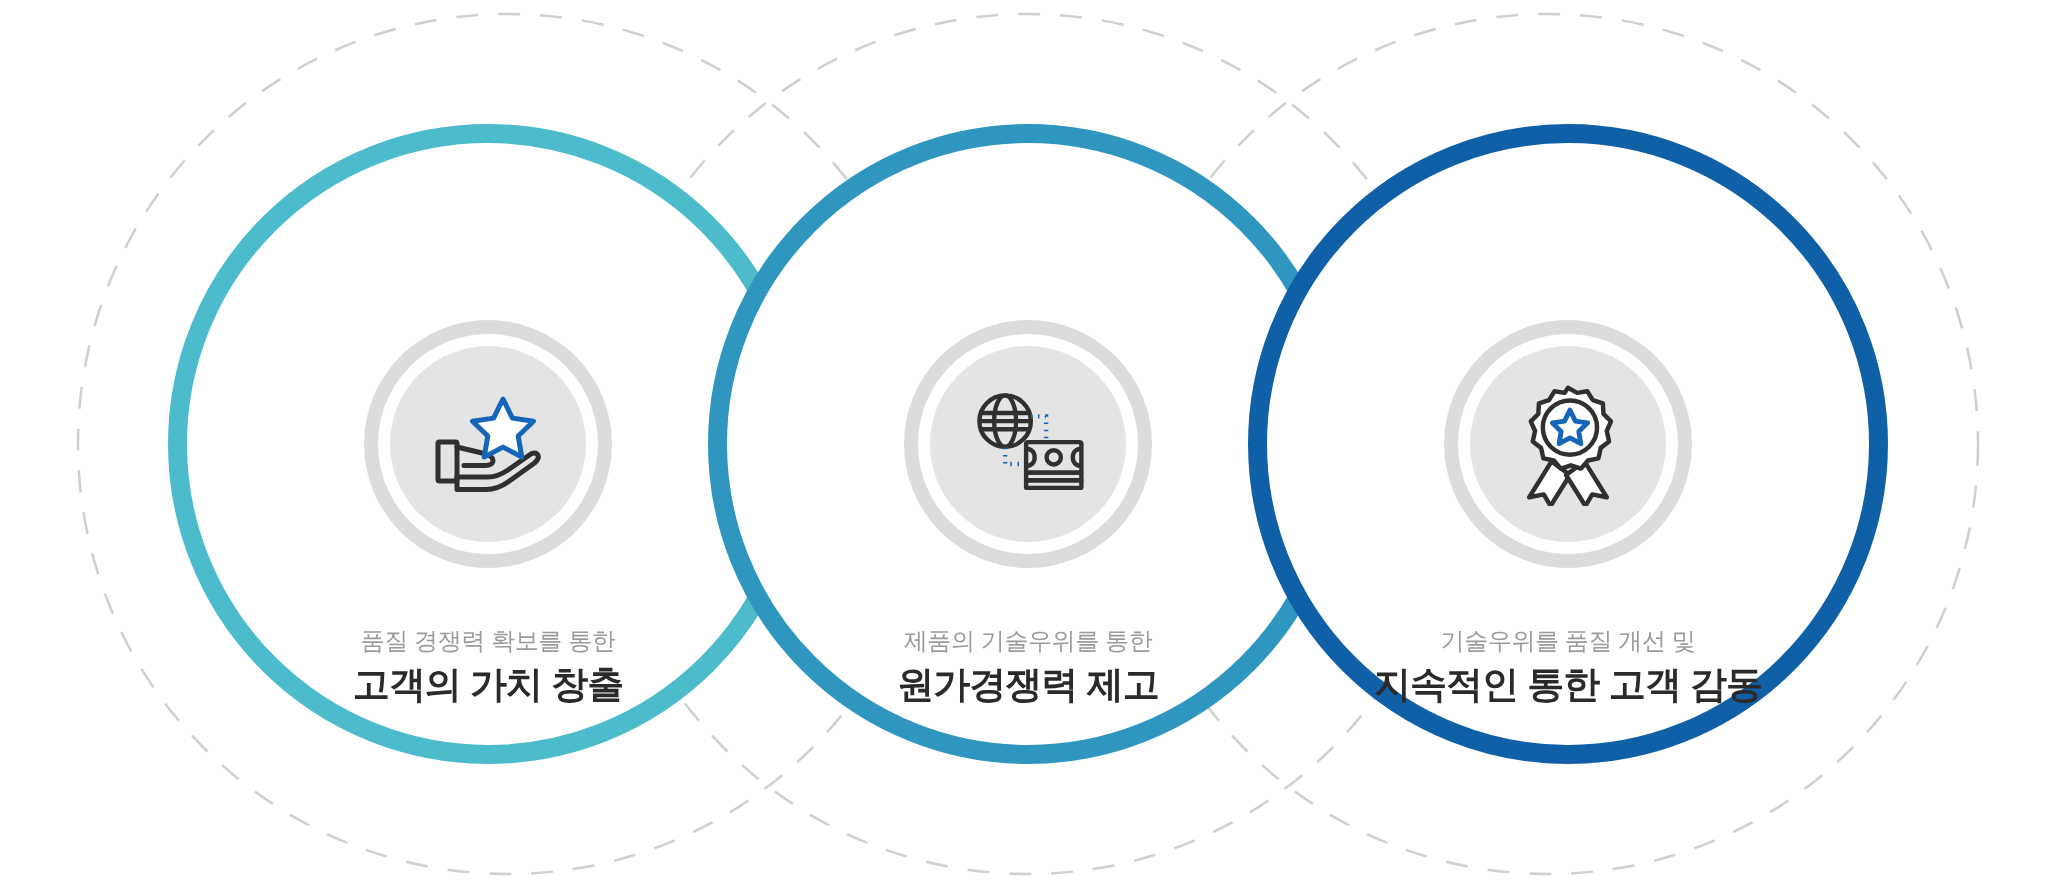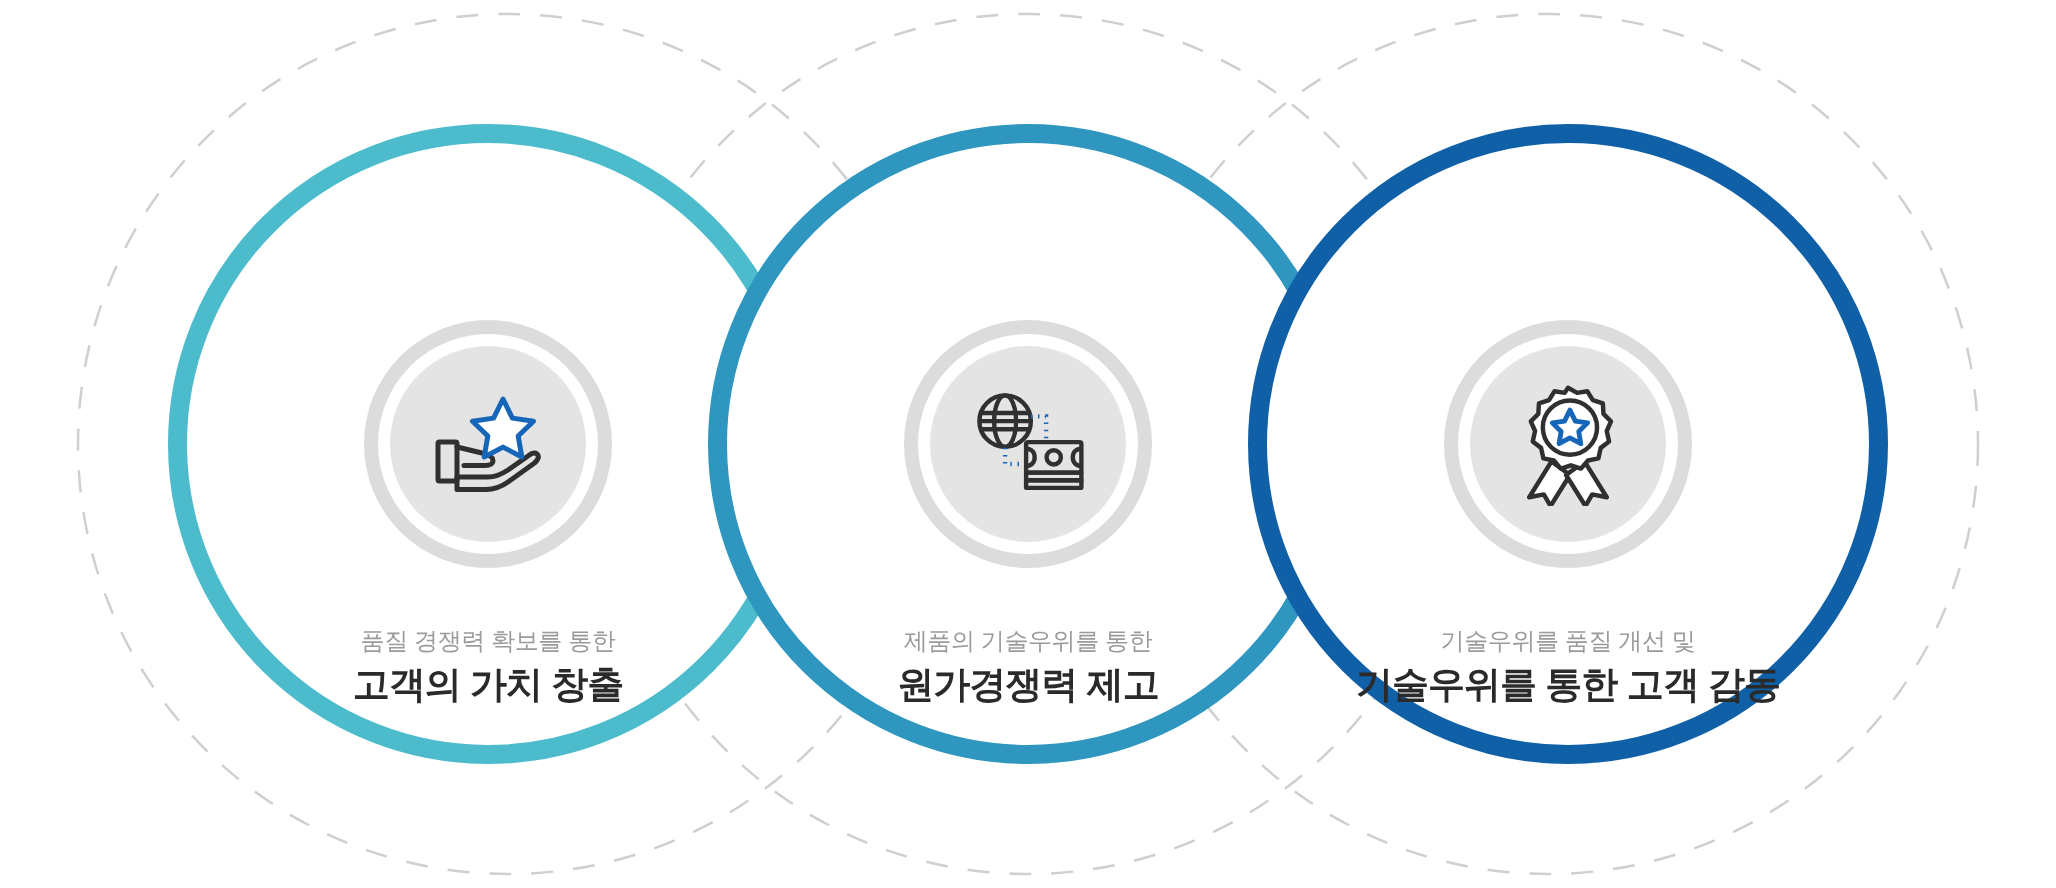--- a/index.html
+++ b/index.html
@@ -139,17 +139,17 @@
                  L104 50.6 L106.4 61.4 L97.8 68 L95.4 78.8 L84.6 81 L77.4 89.4
                  L67 86 L56.6 89.4 L49.4 81 L38.6 78.8 L36.2 68 L27.6 61.4
                  L30 50.6 L25.6 40.6 L33.4 33 L34 22 L44.4 18.8 L50 9.6 L60.6 11.2 Z"></path>
         <circle cx="66" cy="47" r="28" fill="#ffffff" stroke="#303030" stroke-width="4.6"></circle>
         <path d="M66 29 L71.6 40.4 L84.2 42.2 L75.1 51.1 L77.2 63.6 L66 57.7
                  L54.8 63.6 L56.9 51.1 L47.8 42.2 L60.4 40.4 Z" fill="#ffffff" stroke="#1565b8" stroke-width="5" stroke-linejoin="round"></path>
       </svg>
     </div>
     <div class="text-block">
       <div class="subtitle">기술우위를 품질 개선 및</div>
-      <div class="title">기술우위를 통한 고객 감동</div>
+      <div class="title">지속적인 통한 고객 감동</div>
     </div>
   </div>
 
 </div>
 
 </body></html>

